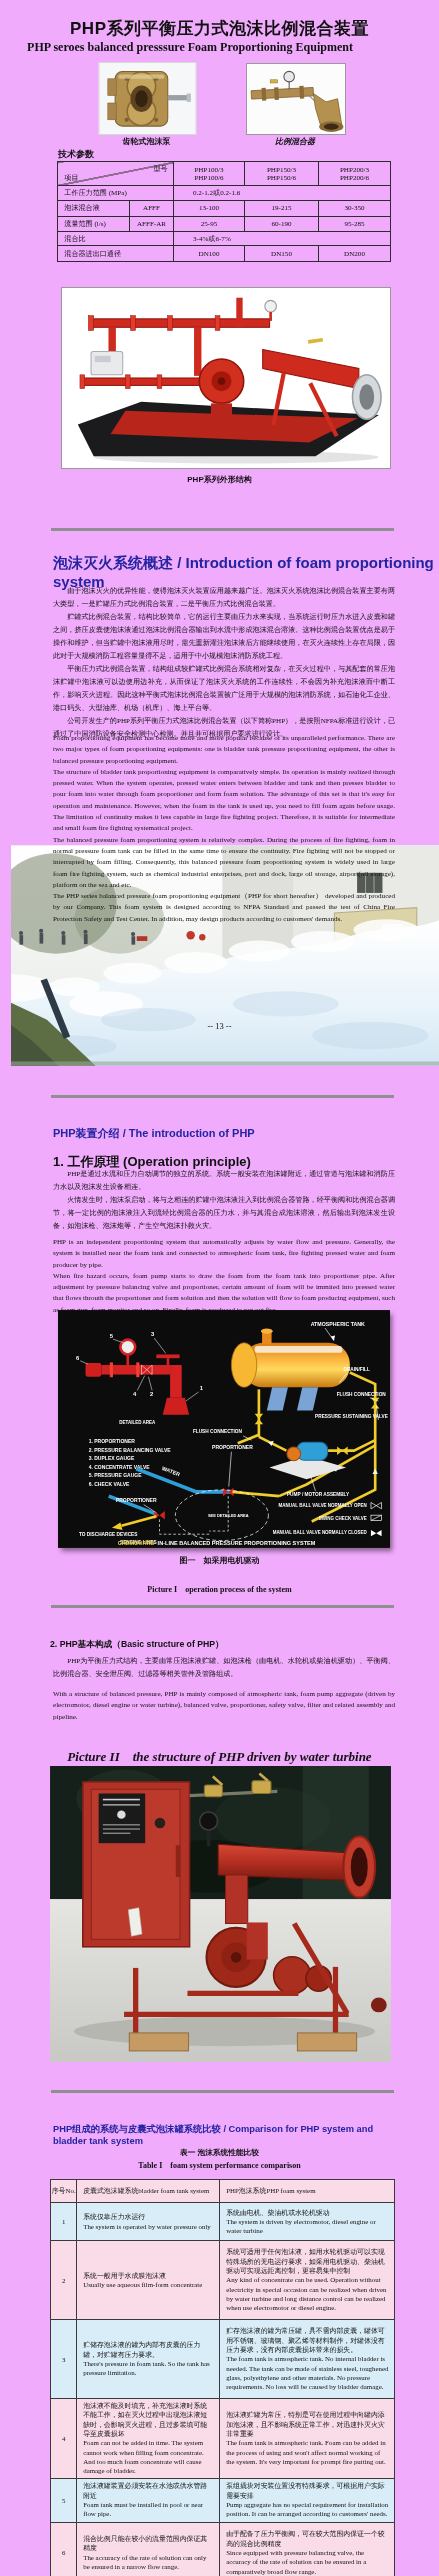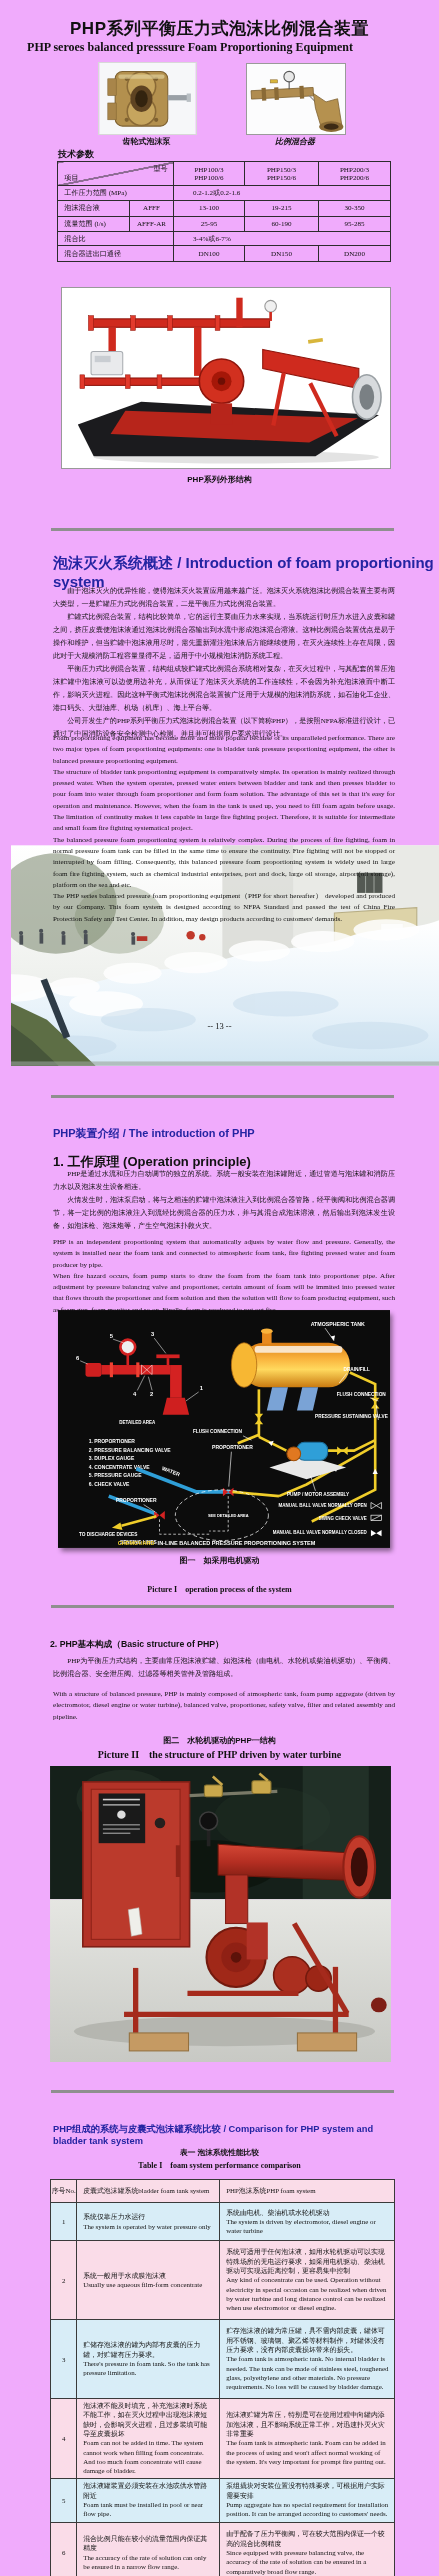--- a/index.html
+++ b/index.html
@@ -452,22 +452,21 @@
   <div class="abs divider" style="left:51px;top:1605px;width:343px;"></div>
 
   <div class="abs sans bold" style="left:50px;top:1639px;font-size:8.7px;">2.  PHP基本构成（Basic structure of PHP）</div>
   <div class="abs cnblock" style="left:53px;top:1655px;width:342px;">
     <p>PHP为平衡压力式结构，主要由常压泡沫液贮罐、如泡沫枪（由电机、水轮机或柴油机驱动）、平衡阀、比例混合器、安全泄压阀、过滤器等相关管件及管路组成。</p>
   </div>
   <div class="abs enblock" style="left:53px;top:1689px;width:342px;">
     <p>With a structure of balanced pressure, PHP is mainly composed of atmospheric tank, foam pump aggregate (driven by electromotor, diesel engine or water turbine), balanced valve, proportioner, safety valve, filter and related assembly and pipeline.</p>
   </div>
 
-  <div class="abs caption center" style="left:0;top:1735px;width:439px;">图二　水轮机驱动的PHP一结构</div>
-  <div class="abs serif bold center" style="left:0;top:1748px;width:439px;font-size:10px;">Picture II　the structure of PHP driven by water turbine</div>
+  <div class="abs serif bold center" style="left:0;top:1748px;width:439px;font-size:13px;font-style:italic;">Picture II　the structure of PHP driven by water turbine</div>
 
   <div class="abs" style="left:50px;top:1766px;width:341px;height:296px;">
     <svg width="341" height="296" viewBox="0 0 645 560">
       <defs>
         <linearGradient id="floorG" x1="0" y1="0" x2="0" y2="1">
           <stop offset="0" stop-color="#e5e6e2"></stop>
             <stop offset="1" stop-color="#c8c9c4"></stop>
         </linearGradient>
         <linearGradient id="pipeG" x1="0" y1="0" x2="0" y2="1">
           <stop offset="0" stop-color="#d44735"></stop>

